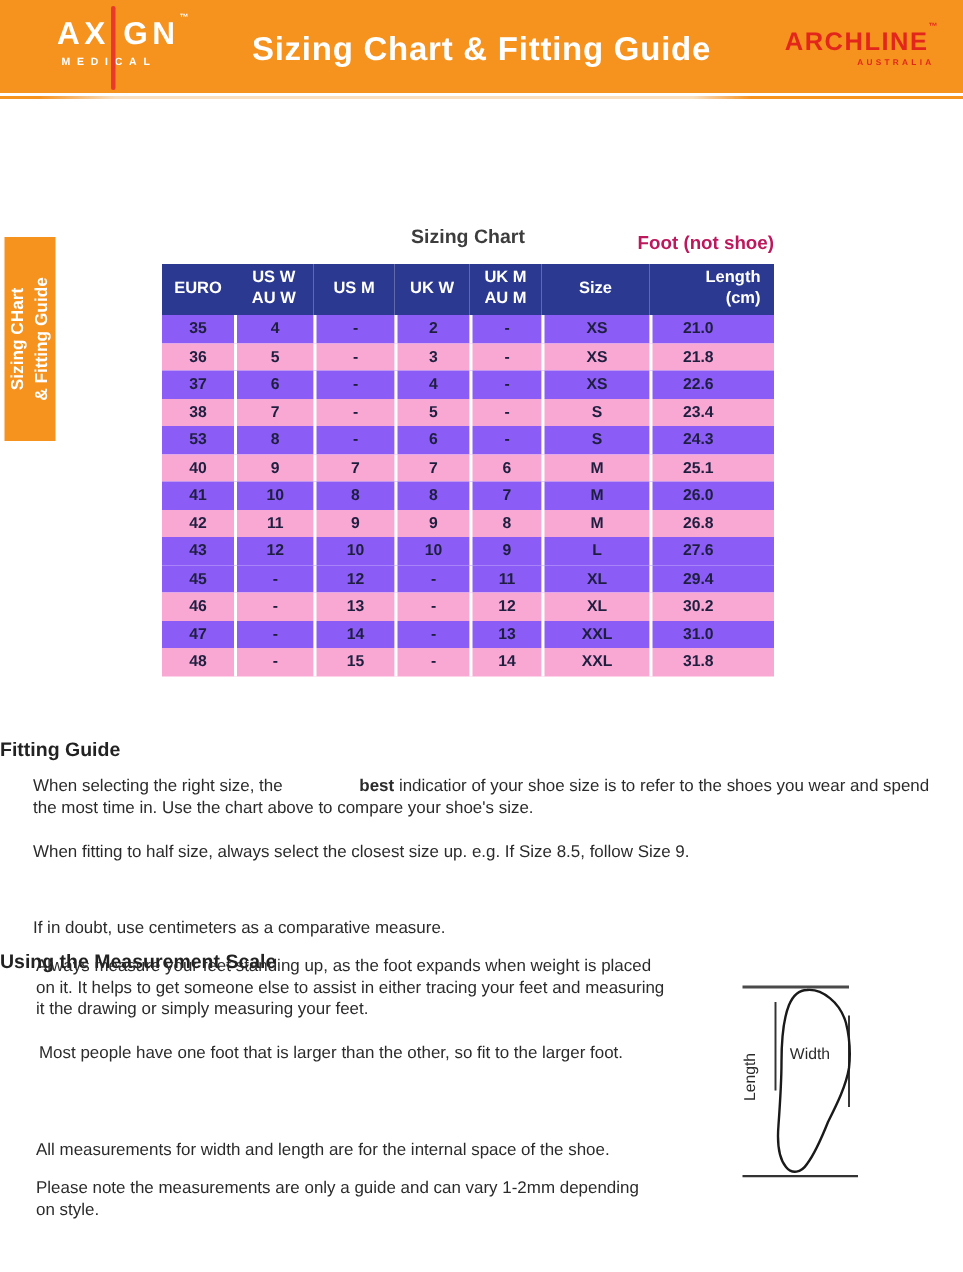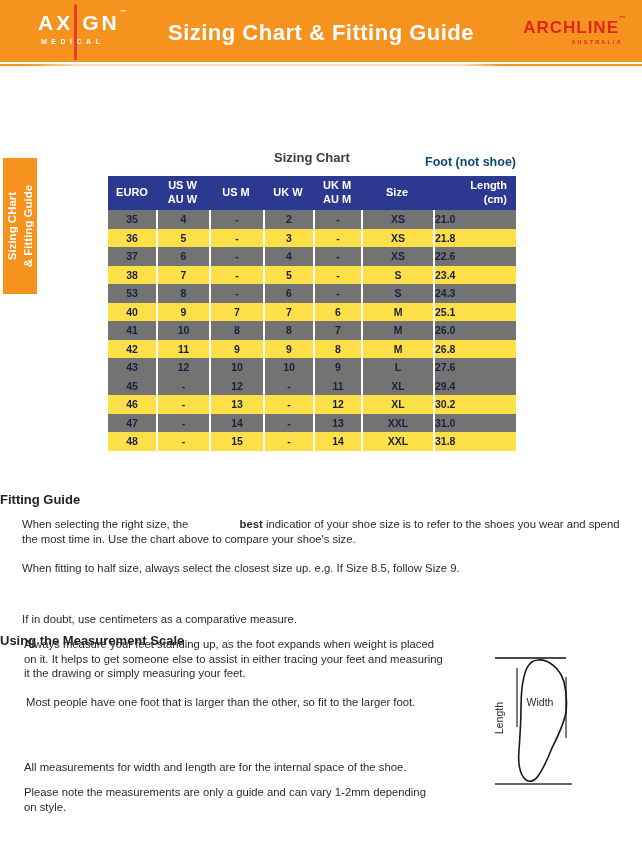--- a/index.html
+++ b/index.html
@@ -42,40 +42,40 @@
     line-height:16px; white-space:pre-line;
   }
 
   
   .chart-title {
     position:absolute; left:108px; top:150px; width:408px; text-align:center;
     font-size:13px; font-weight:bold; color:#3d3d3d;
   }
   .foot-note {
     position:absolute; left:108px; top:155px; width:408px; text-align:right;
-    font-size:12.5px; font-weight:bold; color:#0c4a6e;
+    font-size:12.5px; font-weight:bold; color:#be185d;
   }
   table.sizing {
     position:absolute; left:108px; top:176px; width:408px;
     border-collapse:separate; border-spacing:0; table-layout:fixed;
   }
   table.sizing thead th {
     background:#2B3990; color:#ffffff; font-size:11px; font-weight:bold;
     height:34px; vertical-align:middle; text-align:center;
     white-space:pre-line; line-height:1.25; padding:0;
   }
   table.sizing tbody td {
     height:18.5px; text-align:center; font-size:10.5px; font-weight:bold;
     color:#1e1e3f; padding:0; border-left:2px solid #ffffff; vertical-align:middle;
   }
   table.sizing tbody td:first-child { border-left:none; }
-  table.sizing tbody tr.b td { background:#737373; }
-  table.sizing tbody tr.l td { background:#fde047; }
+  table.sizing tbody tr.b td { background:#8b5cf6; }
+  table.sizing tbody tr.l td { background:#f9a8d4; }
   table.sizing thead th:last-child { text-align:right; padding-right:9px; }
-  table.sizing tbody td:last-child { text-align:left; padding-right:20px; }
+  table.sizing tbody td:last-child { text-align:center; padding-right:20px; }
 
   
   .h2 {
     position:absolute; left:0; width:610px; 
     font-size:13px; font-weight:bold; color:#222222;
   }
   #fitting-h { top:492px; }
   #using-h { top:585px;margin-top:48px; }
   .para {
     position:absolute; font-size:11.3px; line-height:14.7px; color:#2b2b2b;

